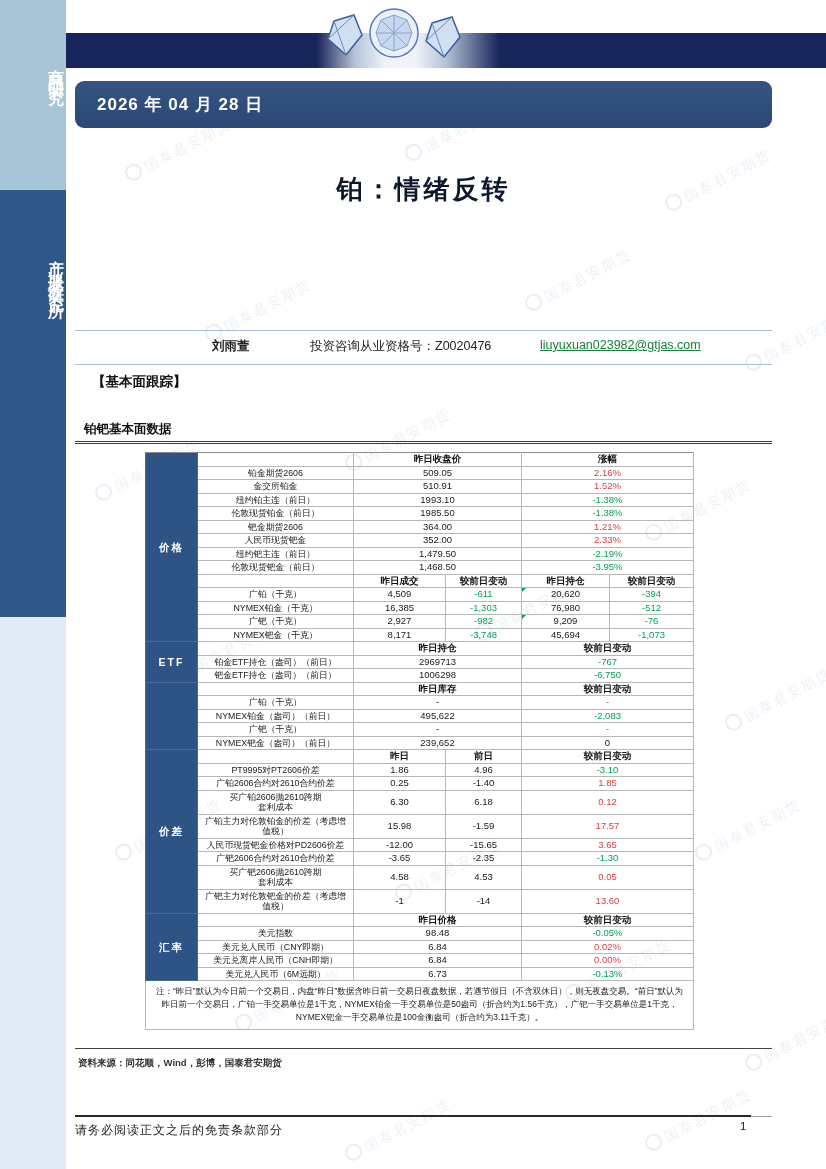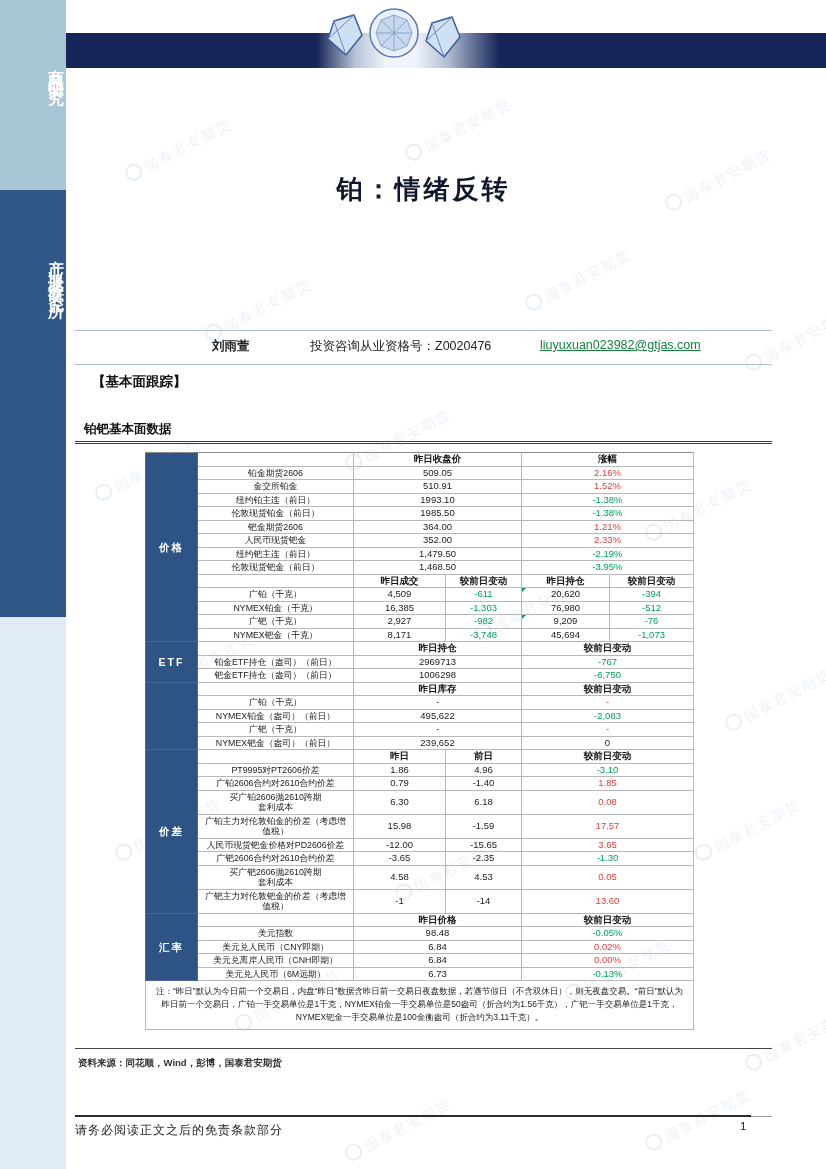--- a/index.html
+++ b/index.html
@@ -129,20 +129,21 @@
     <line x1="76" y1="10" x2="76" y2="46" stroke="#8aa2cc" stroke-width="1"></line>
     <line x1="58" y1="28" x2="94" y2="28" stroke="#8aa2cc" stroke-width="1"></line>
     <line x1="63" y1="15" x2="89" y2="41" stroke="#8aa2cc" stroke-width="1"></line>
     <line x1="89" y1="15" x2="63" y2="41" stroke="#8aa2cc" stroke-width="1"></line>
 
     <polygon points="114,18 134,12 142,32 126,52 108,36" fill="#cfe0f2" stroke="#3f5d9b" stroke-width="1.5"></polygon>
     <line x1="114" y1="18" x2="126" y2="52" stroke="#6d87bb" stroke-width="1"></line>
     <line x1="134" y1="12" x2="108" y2="36" stroke="#6d87bb" stroke-width="1"></line>
   </svg>
 
+  <div class="date-bar">2026 年 04 月 28 日</div>
 
   <div id="title1" class="title">铂：情绪反转</div>
 
   <div id="rule1" class="rule"></div>
   <div id="author-name" class="author-item">刘雨萱</div>
   <div id="author-qual" class="author-item">投资咨询从业资格号：Z0020476</div>
   <a id="author-email" class="author-item">liuyuxuan023982@gtjas.com</a>
   <div id="rule2" class="rule"></div>
 
   <div class="section-tag">【基本面跟踪】</div>
@@ -291,30 +292,30 @@
           <td class="hdr" colspan="2">较前日变动</td>
         </tr>
         <tr>
           <td class="lbl">PT9995对PT2606价差</td>
           <td colspan="1">1.86</td>
           <td colspan="1">4.96</td>
           <td colspan="2" class="neg">-3.10</td>
         </tr>
         <tr>
           <td class="lbl">广铂2606合约对2610合约价差</td>
-          <td colspan="1">0.79</td>
+          <td colspan="1">0.25</td>
           <td colspan="1">-1.40</td>
           <td colspan="2" class="pos">1.85</td>
         </tr>
         <tr>
           <td class="lbl">买广铂2606抛2610跨期
 套利成本</td>
           <td colspan="1">6.30</td>
           <td colspan="1">6.18</td>
-          <td colspan="2" class="pos">0.08</td>
+          <td colspan="2" class="pos">0.12</td>
         </tr>
         <tr>
           <td class="lbl">广铂主力对伦敦铂金的价差（考虑增值税）</td>
           <td colspan="1">15.98</td>
           <td colspan="1">-1.59</td>
           <td colspan="2" class="pos">17.57</td>
         </tr>
         <tr>
           <td class="lbl">人民币现货钯金价格对PD2606价差</td>
           <td colspan="1">-12.00</td>

